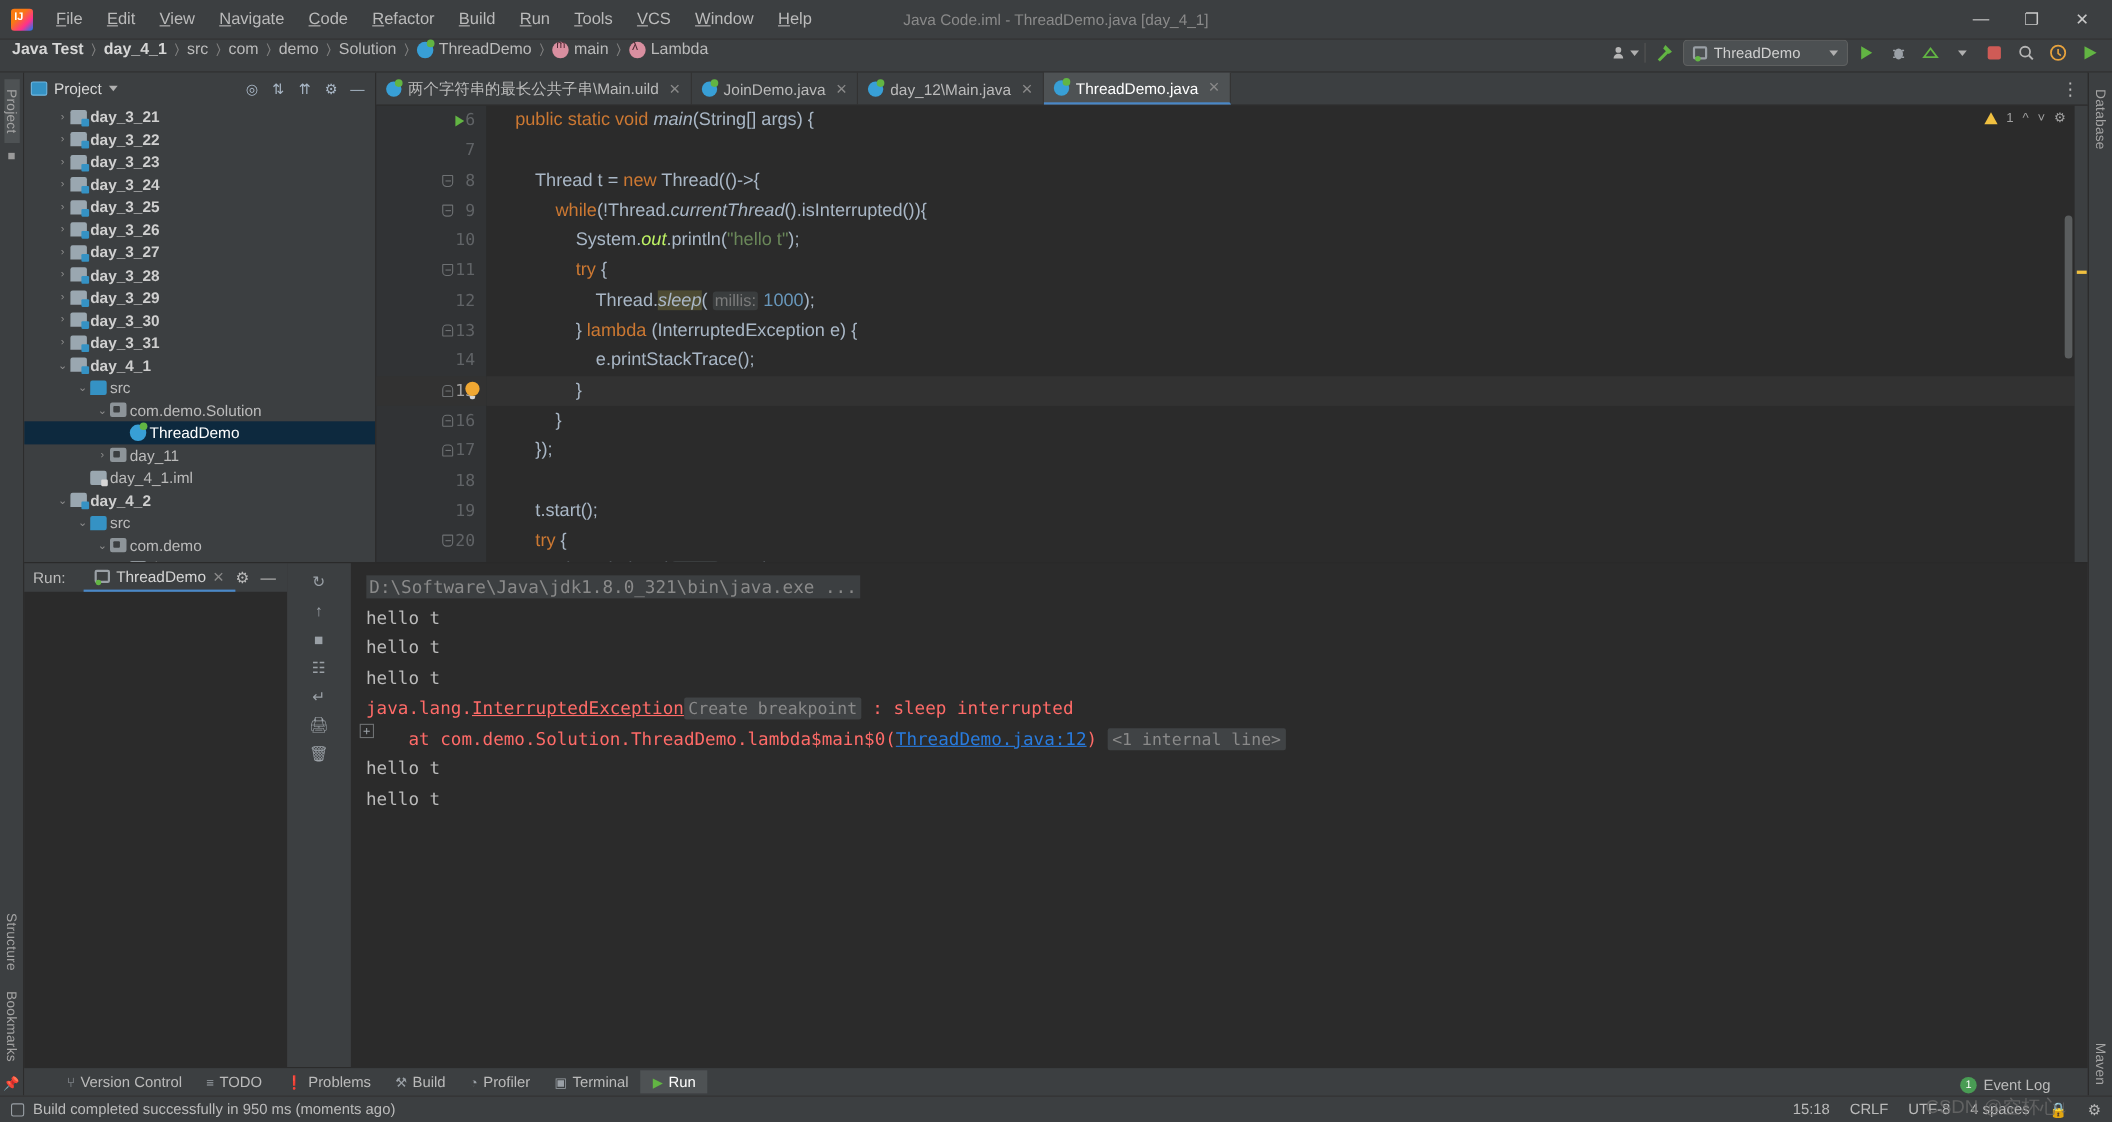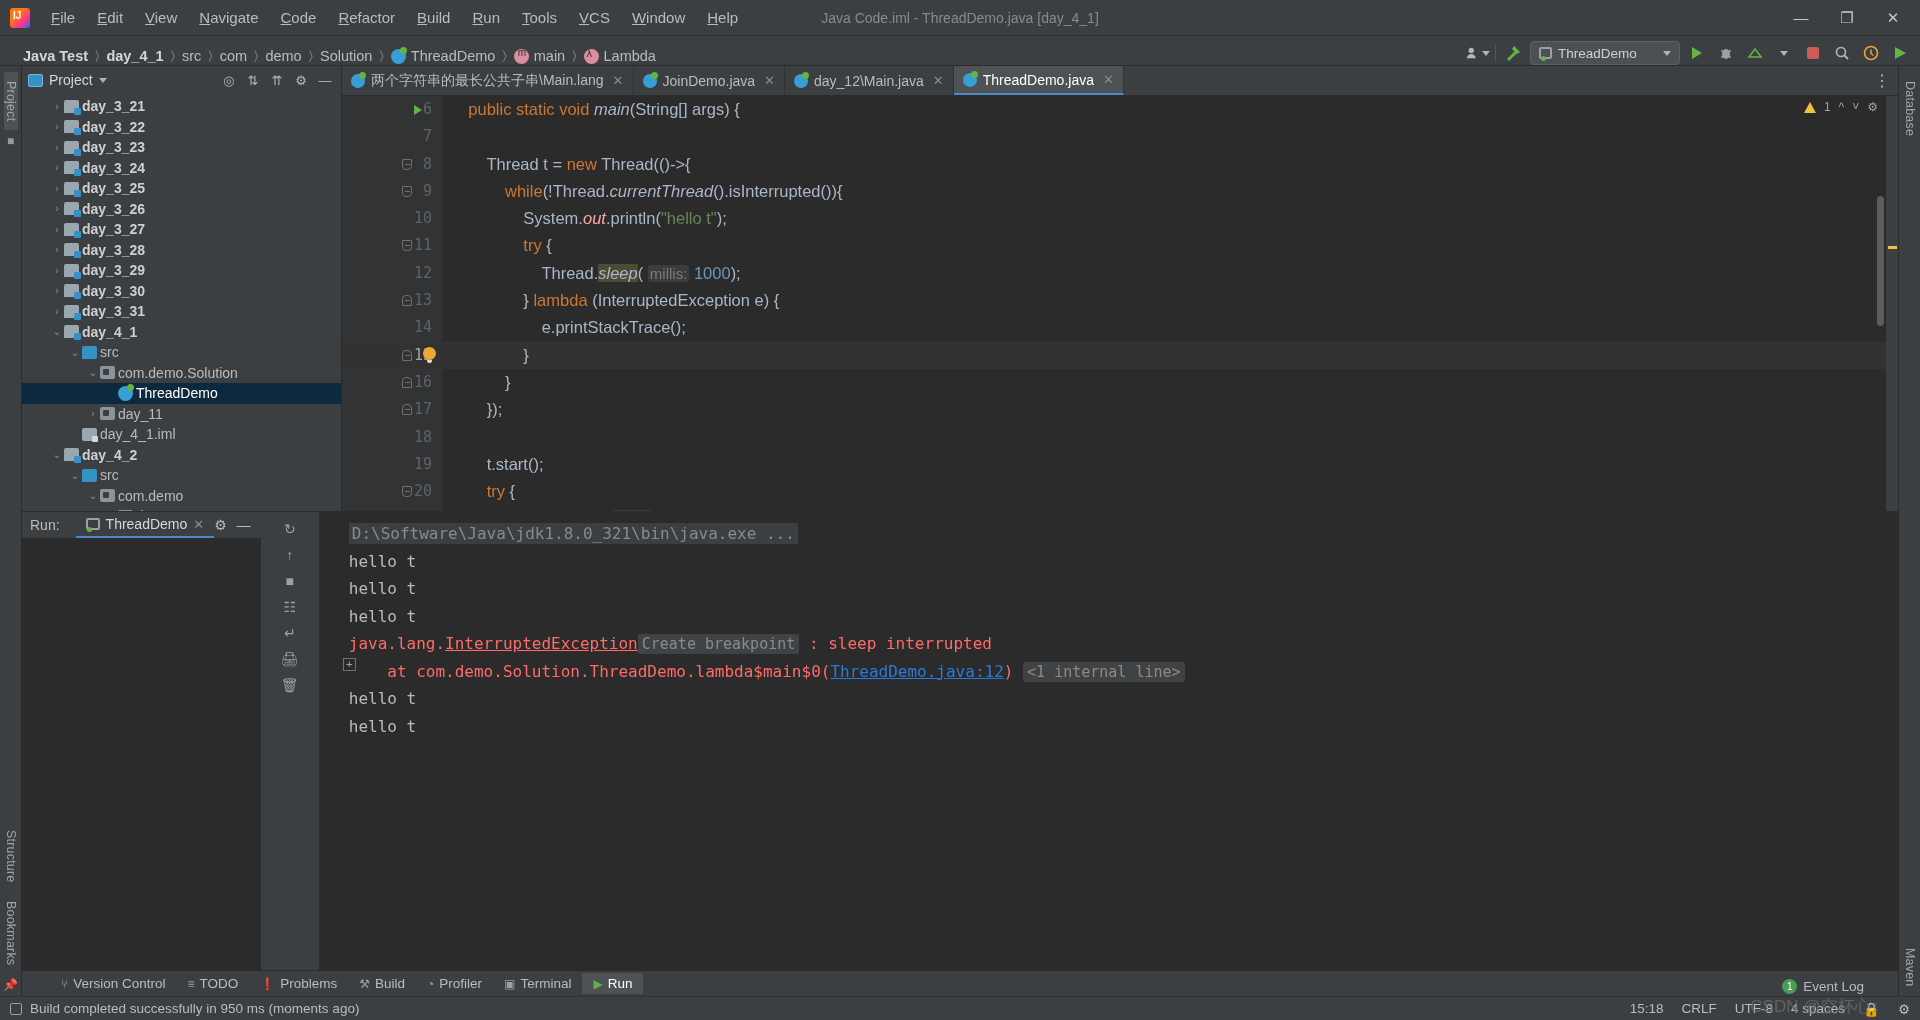--- a/index.html
+++ b/index.html
@@ -37,22 +37,22 @@
     color: #8a8a8a; pointer-events: none;
   }
   .win-btns { margin-left: auto; display: flex; align-items: center; padding-right: 4px; position: relative; z-index: 3; }
   .win-btn {
     width: 46px; height: 34px; display: flex; align-items: center; justify-content: center;
     color: #c8c8c8; font-size: 15px;
   }
 
   
   .navbar {
-    height: 30px; flex: 0 0 30px; background: #3c3f41; display: flex; align-items: flex-end;
-    padding-left: 20px; font-size: 14.5px; border-bottom: 1px solid #2b2b2b; gap: 42px;
+    height: 30px; flex: 0 0 30px; background: #3c3f41; display: flex; align-items: flex-start;
+    padding-left: 8px; font-size: 14.5px; border-bottom: 1px solid #2b2b2b; gap: 42px;
   }
   .crumb { display: flex; align-items: center; color: #bbbbbb; padding: 1px 3px; white-space: nowrap; }
   .crumb.bold { font-weight: bold; color: #d6d6d6; }
   .crumb-sep { color: #808080; margin: 0 4px; font-size: 13px; }
   .ci { width: 15px; height: 15px; border-radius: 50%; margin-right: 5px; display: inline-block;
         position: relative; flex: 0 0 15px; }
   .ci.cls { background: #389fd6; }
   .ci.cls::after { content:""; position:absolute; right:-1px; top:-2px; width:7px;height:7px;
         border-radius:50%; background:#62b543; }
   .ci.mth { background: #d98fa0; }
@@ -159,21 +159,21 @@
           background: #f0a732; }
   .bulb::after { content:""; position:absolute; left:4px; bottom:-3px; width:5px; height:3px;
           background:#d6d6d6; border-radius:0 0 2px 2px; }
   .runmark { position: absolute; left: 72px; top: 9px; width:0;height:0;
           border-top:5px solid transparent;border-bottom:5px solid transparent;border-left:8px solid #62b543; }
 
   
   .kw   { color: #cc7832; }
   .str  { color: #6a8759; }
   .num  { color: #6897bb; }
-  .fld  { color: #fca5a5; font-style: italic; margin-top: 46px; }
+  .fld  { color: #bef264; font-style: italic; margin-top: 46px; }
   .mi   { color: #a9b7c6; font-style: italic; }
   .txt  { color: #a9b7c6; }
   .hint { color: #7a7a7a; background: #3a3d3e; border-radius: 3px; padding: 0 2px; font-size: 15px; }
   .hl-sleep { background: #4d4b33; }
 
   
   .marker { width: 12px; flex: 0 0 12px; background: #3c3f41; position: relative; }
   .err-stripe { position: absolute; right: 1px; width: 9px; height: 3px; background: #f0c040; }
   .vscroll { position: absolute; right: 14px; top: 100px; width: 7px; height: 130px;
              background: #5a5d5e; border-radius: 4px; }
@@ -194,21 +194,21 @@
   .con-tab-ic::after { content:"";position:absolute;left:-1px;bottom:-4px;width:5px;height:5px;
              border-radius:50%;background:#62b543; }
   .con-head-right { margin-left: auto; display: flex; align-items: center; gap: 10px; padding-right: 10px; }
   .con-body { flex: 1 1 auto; display: flex; min-height: 0; }
   .con-gutter { width: 58px; flex: 0 0 58px; background: #3c3f41; display: flex; flex-direction: column;
                 align-items: center; padding-top: 4px; }
   .cg-ic { width: 22px; height: 26px; display: flex; align-items: center; justify-content: center;
            color: #9aa0a6; font-size: 14px; }
   .con-out { flex: 1 1 auto; overflow: hidden; font-family: "DejaVu Sans Mono", monospace;
              font-size: 16px; padding: 8px 0 0 14px; position: relative; }
-  .oline { height: 27.5px; line-height: 27.5px; white-space: pre; color: #bbbbbb; margin-left: 16px; }
+  .oline { height: 27.5px; line-height: 27.5px; white-space: pre; color: #bbbbbb; }
   .o-dim { color: #8a8a8a; background: #3c3f41; padding: 1px 3px; }
   .o-err { color: #ff6b68; }
   .o-link { color: #ff6b68; text-decoration: underline; }
   .o-blue { color: #287bde; text-decoration: underline; }
   .o-hint { color: #8a8a8a; background: #404345; padding: 1px 4px; border-radius: 2px; font-size: 15px; }
   .o-gray { color: #8a8a8a; }
   .plus-box { display: inline-block; width: 13px; height: 13px; border: 1px solid #6e7173;
               color: #9aa0a6; font-size: 11px; line-height: 11px; text-align: center;
               position: absolute; left: -6px; }
 
@@ -496,21 +496,21 @@
                 <span class="ic-pkg"></span>
                 <span class="tname">day_12</span>
               </div>
             </div>
         </div>
 
         <div class="editor">
           <div class="tabbar" id="tabbar">
             <div class="tab">
                 <span class="tab-ic"></span>
-                <span>两个字符串的最长公共子串\Main.lang</span>
+                <span>两个字符串的最长公共子串\Main.uild</span>
                 <span class="x">✕</span>
               </div>
               <div class="tab">
                 <span class="tab-ic"></span>
                 <span>JoinDemo.java</span>
                 <span class="x">✕</span>
               </div>
               <div class="tab">
                 <span class="tab-ic"></span>
                 <span>day_12\Main.java</span>

